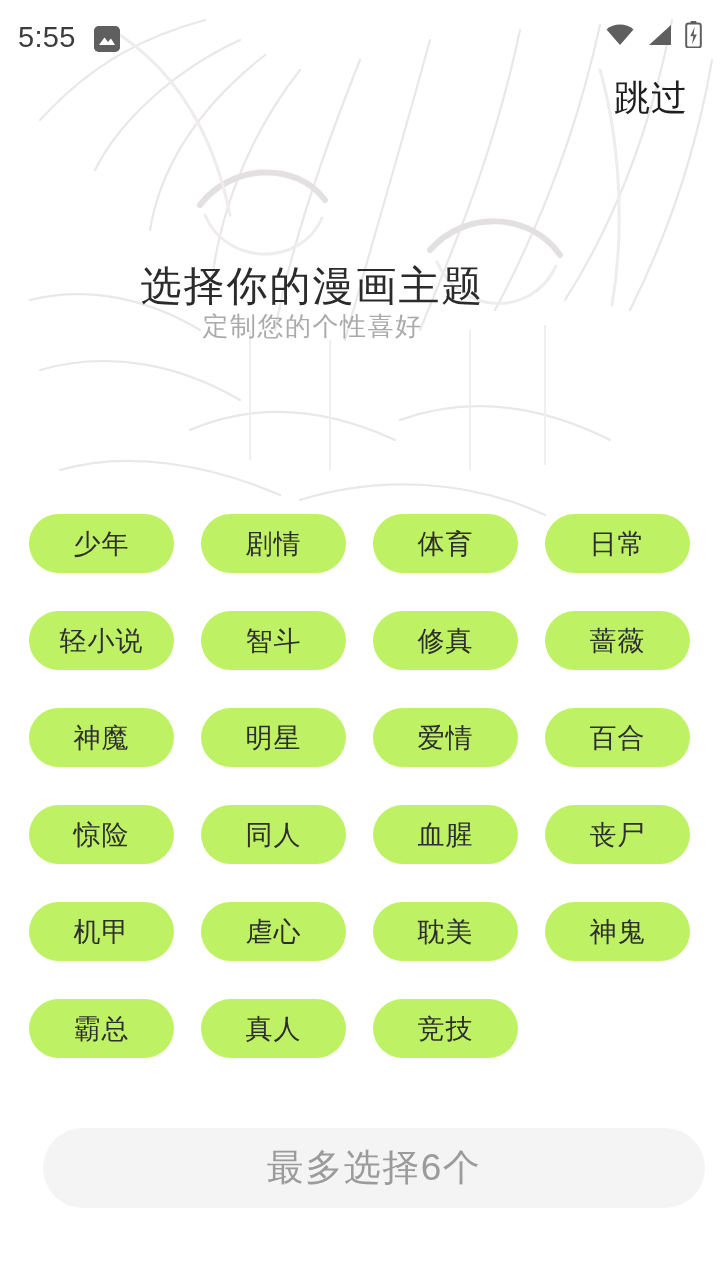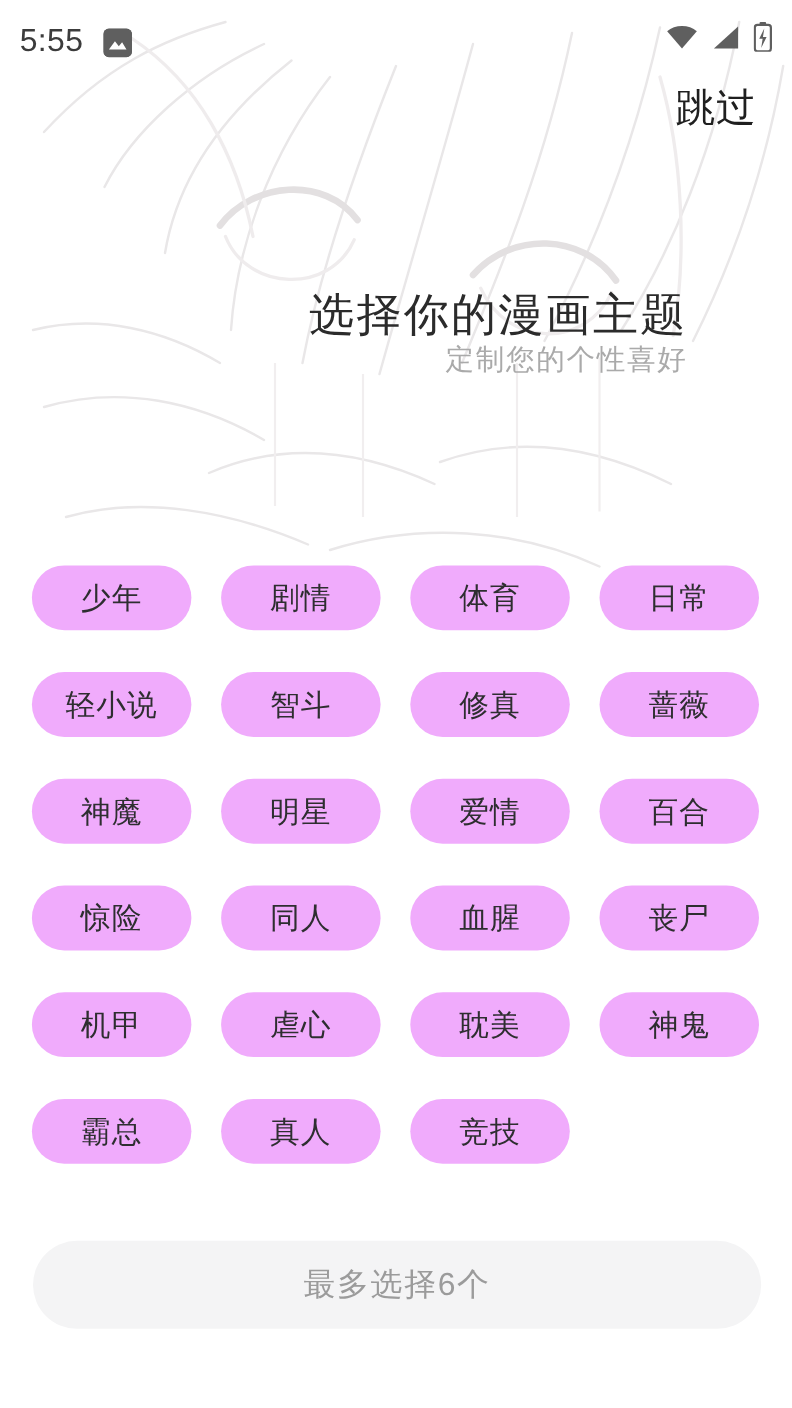--- a/index.html
+++ b/index.html
@@ -82,21 +82,21 @@
     cursor: pointer;
     padding: 4px 2px;
   }
 
   
   #heading-block {
     position: absolute;
     left: 0;
     top: 262px;
     width: 625px;
-    text-align: right;
+    text-align: center;
     z-index: 4;
   }
   #page-title {
     font-size: 41px;
     color: #2b2b2b;
     letter-spacing: 2px;
     line-height: 1.2;
     font-weight: 400;
     margin: 0;
   }
@@ -115,45 +115,45 @@
     width: 662px;
     display: grid;
     grid-template-columns: repeat(4, 145px);
     column-gap: 27px;
     row-gap: 38px;
     z-index: 4;
   }
   .tag-chip {
     height: 59px;
     border-radius: 30px;
-    background: #f0abfc;
+    background: #bef264;
     display: flex;
     align-items: center;
     justify-content: center;
     font-size: 27px;
     color: #2e2e30;
     letter-spacing: 1px;
     cursor: pointer;
     user-select: none;
     box-sizing: border-box;
   }
 
   
   #confirm-button {
     position: absolute;
-    left: 30px;
+    left: 43px;
     top: 1128px;
     width: 662px;
     height: 80px;
     border-radius: 40px;
     background: #f4f4f5;
     display: flex;
     align-items: center;
     justify-content: center;
-    font-size: 29px;
+    font-size: 37px;
     color: #9b9b9b;
     letter-spacing: 1.5px;
     cursor: default;
     box-sizing: border-box;
     z-index: 4;
   }
 </style>
 </head>
 <body>
 

